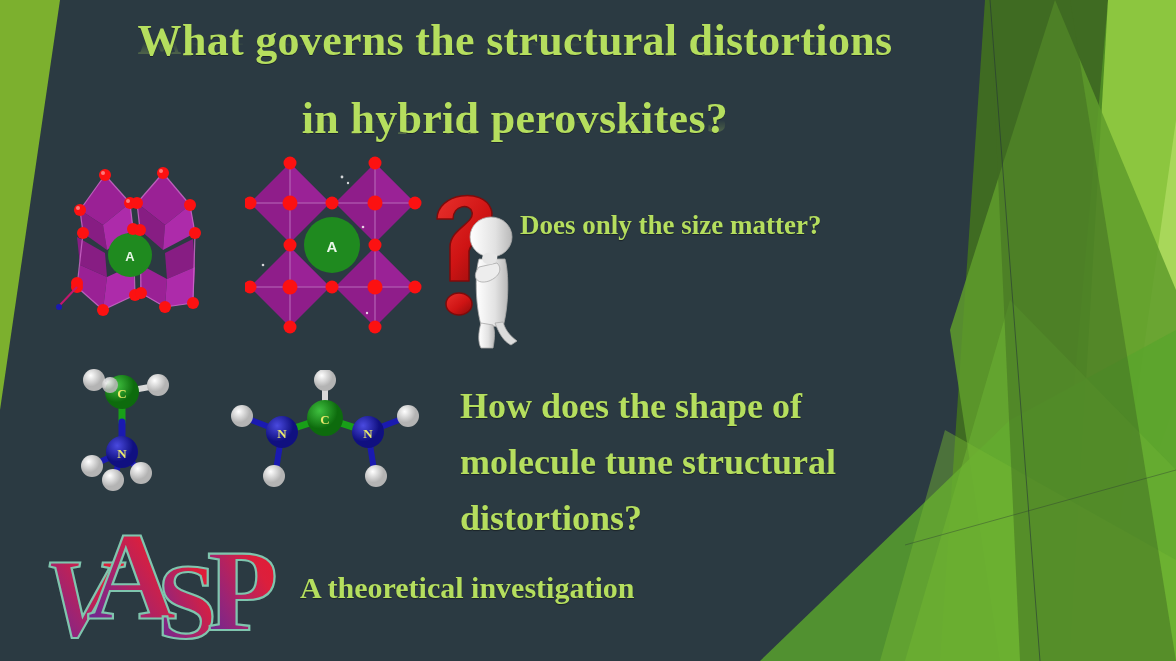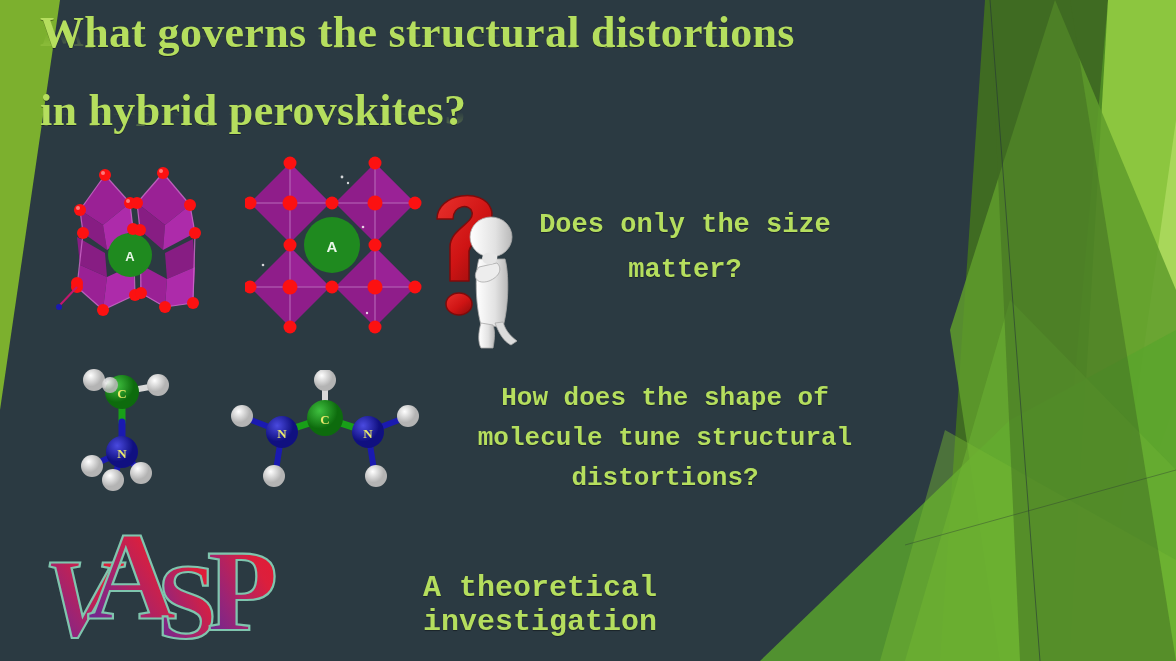--- a/index.html
+++ b/index.html
@@ -9,21 +9,22 @@
     font-family:"Liberation Serif",serif;
     position:relative;
   }
   #slide{position:absolute;inset:0;overflow:hidden;}
 
   
   .bg-svg{position:absolute;left:0;top:0;width:1176px;height:661px;}
 
   
   .title-wrap{
-    position:absolute;left:40px;top:8px;width:950px;
+    position:absolute;left:40px;top:16px;width:950px;
+    text-align:center;
   }
   .title-line{
     font-family:"Liberation Serif",serif;
     font-weight:bold;
     font-size:44px;
     line-height:50px;
     letter-spacing:0.3px;
     color:#b5de5e;
     text-shadow:0 1px 0 rgba(0,0,0,.35);
     position:relative;
@@ -44,27 +45,26 @@
     mask-image:linear-gradient(to top, rgba(0,0,0,0) 0%, rgba(0,0,0,.85) 100%);
     margin-top:-2px;
     pointer-events:none;
   }
   .tl2{margin-top:8px;}
 
   
   .q-text{
     position:absolute;
     color:#b5de5e;
-    font-family:Liberation Mono, monospace;
+    font-family:Liberation Serif, serif;
     font-weight:bold;
-    text-align:center;
     text-shadow:0 1px 1px rgba(0,0,0,.4);
   }
   #q1{left:520px;top:203px;width:330px;font-size:27px;line-height:45px;}
-  #q2{left:470px;top:378px;width:390px;font-size:26px;line-height:40px;}
+  #q2{left:460px;top:378px;width:390px;font-size:36px;line-height:56px;}
   #q3{left:300px;top:571px;width:480px;font-size:30px;line-height:34px;}
 
   
   .pic{position:absolute;}
   #perov-left{left:55px;top:155px;width:185px;height:180px;}
   #perov-right{left:245px;top:155px;width:185px;height:180px;}
   #qmark{left:425px;top:185px;width:115px;height:165px;}
   #mol-ma{left:65px;top:360px;width:150px;height:140px;}
   #mol-fa{left:220px;top:370px;width:210px;height:130px;}
   #vasp{left:35px;top:518px;width:250px;height:125px;}

